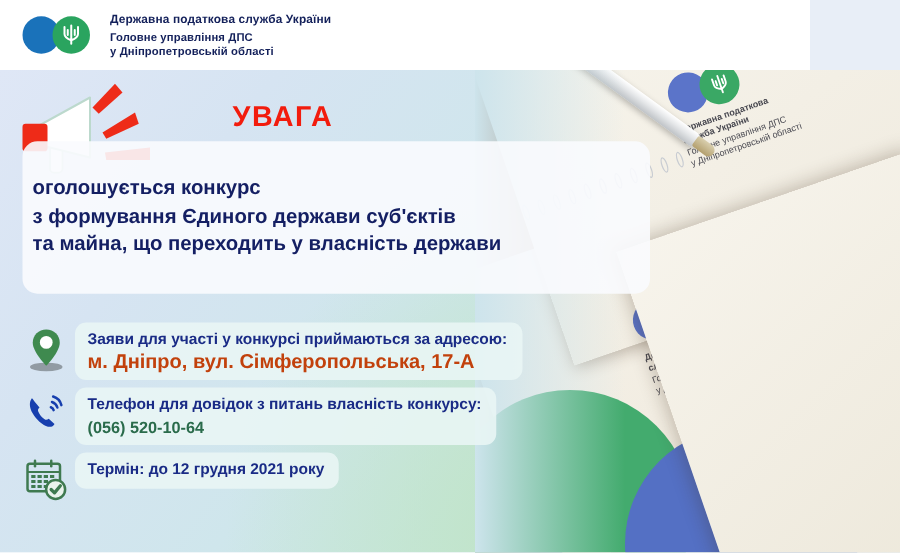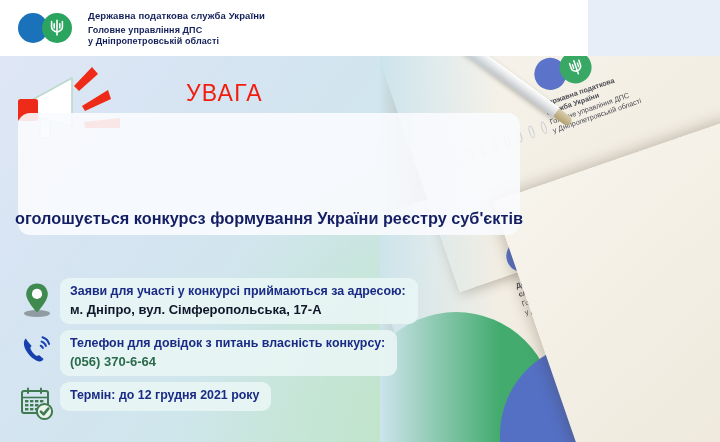--- a/index.html
+++ b/index.html
@@ -13,21 +13,21 @@
   #poster {
     position: relative;
     width: 720px; height: 442px;
     overflow: hidden;
     background: #e8eef7;
   }
 
   
   .header {
     position: absolute; left: 0; top: 0;
-    width: 588px; height: 56px;
+    width: 648px; height: 56px;
     background: #ffffff;
     display: flex; align-items: center;
     padding-left: 14px;
     z-index: 40;
   }
   .logo-wrap { position: relative; width: 72px; height: 34px; flex: 0 0 auto; }
   .logo-circle-blue {
     position: absolute; left: 4px; top: 2px;
     width: 30px; height: 30px; border-radius: 50%;
     background: #1a72ba;
@@ -166,55 +166,55 @@
     background: linear-gradient(90deg, rgba(205,228,236,1) 0%, rgba(205,228,236,.55) 45%, rgba(205,228,236,0) 100%);
   }
 
   
   .megaphone { position: absolute; left: 16px; top: 66px; z-index: 22; }
 
   
   .attn {
     position: absolute; left: 186px; top: 80px;
     z-index: 25;
-    font-size: 23px; font-weight: normal; color: #f21c0d;
+    font-size: 23px; font-weight: bold; color: #f21c0d;
     letter-spacing: 1.2px;
   }
 
   
   .panel {
     position: absolute; left: 18px; top: 113px;
     width: 502px; height: 122px;
     background: rgba(250,251,254,.90);
     border-radius: 12px;
     z-index: 24;
-    display: flex; flex-direction: row;
-    align-items: flex-end; justify-content: center;
+    display: flex; flex-direction: column;
+    align-items: flex-start; justify-content: center;
     padding: 4px 8px 6px;
   }
   .panel p {
     font-size: 16.3px; font-weight: bold; color: #141f63;
     line-height: 22.4px; text-align: center; white-space: nowrap;
   }
 
   
-  .contacts { position: absolute; left: 14px; top: 258px; z-index: 26; margin-top: 20px; }
+  .contacts { position: absolute; left: 14px; top: 258px; z-index: 26; }
   .crow { display: flex; align-items: flex-start; margin-bottom: 6px; }
   .cicon { width: 46px; flex: 0 0 46px; display: flex; justify-content: center; padding-top: 3px; }
   .cbox {
     background: rgba(233,246,245,.88);
     border-radius: 9px;
     padding: 5px 12px 6px 10px;
   }
   .cbox .l1 {
     font-size: 12.4px; font-weight: bold; color: #1a2b86;
     line-height: 17.5px; white-space: nowrap;
   }
   .cbox .l2 {
-    font-size: 13px; font-weight: bold; color: #0f172a;
+    font-size: 16px; font-weight: bold; color: #c2410c;
     line-height: 17.5px; white-space: nowrap;
   }
   .cbox .l2.green { color: #2a6b4b; font-size: 13px; }
 </style>
 </head>
 <body>
 
 <div id="poster">
 
   <div class="bg-base"></div>
@@ -313,21 +313,22 @@
       <path d="M16 34 L56 12 L56 60 L16 50 Z" fill="#ffffff" stroke="#bcd9cd" stroke-width="1.6" stroke-linejoin="round"></path>
 
       <rect x="2" y="33" width="20" height="22" rx="2.5" fill="#ee2b18"></rect>
     </svg>
   </div>
 
   <div class="attn">УВАГА</div>
 
   <div class="panel">
     <p>оголошується конкурс</p>
-    <p>з формування України реєстру суб'єктів</p>
+    <p>з формування Єдиного держави суб'єктів</p>
+    <p>та майна, що переходить у власність держави</p>
   </div>
 
   <div class="contacts">
 
     <div class="crow">
       <div class="cicon">
         <svg width="30" height="38" viewBox="0 0 30 38" aria-hidden="true">
           <ellipse cx="15" cy="32.5" rx="13" ry="3.4" fill="#5a5f63" opacity=".55"></ellipse>
           <path d="M15 2.5 C8.9 2.5 4.2 7.2 4.2 13.1 C4.2 20.6 15 31.5 15 31.5 C15 31.5 25.8 20.6 25.8 13.1 C25.8 7.2 21.1 2.5 15 2.5 Z" fill="#3f8a4f"></path>
           <circle cx="15" cy="12.9" r="5.1" fill="#ffffff"></circle>
@@ -343,21 +344,21 @@
       <div class="cicon">
         <svg width="34" height="34" viewBox="0 0 34 34" aria-hidden="true">
           <path d="M5.5 5.5 C3.2 8.4 3.4 12.8 6.1 17.6 C9.2 23 14.1 27.2 18.4 28.3 C20.9 28.9 22.6 27.9 23.6 26.1 L19 21.9 C17.9 22.9 16.7 23.1 15.7 22.4 C13.5 20.9 11.6 18.6 10.6 16.1 C10.1 14.9 10.5 13.8 11.6 12.9 L7.6 8.2 C6.8 6.7 6.2 5.9 5.5 5.5 Z" fill="#173fae"></path>
           <path d="M22.5 4.2 C25.8 5.2 28.3 7.8 29.1 11.1" stroke="#173fae" stroke-width="2" fill="none" stroke-linecap="round"></path>
           <path d="M21.6 8.6 C23.7 9.3 25.3 10.9 25.9 13" stroke="#173fae" stroke-width="2" fill="none" stroke-linecap="round"></path>
           <path d="M20.7 12.8 C21.8 13.2 22.6 14 22.9 15.1" stroke="#173fae" stroke-width="2" fill="none" stroke-linecap="round"></path>
         </svg>
       </div>
       <div class="cbox">
         <div class="l1">Телефон для довідок з питань власність конкурсу:</div>
-        <div class="l2 green">(056) 370-6-64</div>
+        <div class="l2 green">(056) 520-10-64</div>
       </div>
     </div>
 
     <div class="crow">
       <div class="cicon">
         <svg width="36" height="36" viewBox="0 0 36 36" aria-hidden="true">
           <path d="M9 3.5 L9 8" stroke="#3f7a50" stroke-width="2" stroke-linecap="round"></path>
           <path d="M22 3.5 L22 8" stroke="#3f7a50" stroke-width="2" stroke-linecap="round"></path>
           <rect x="3" y="6" width="26" height="22" rx="2" fill="none" stroke="#3f7a50" stroke-width="2"></rect>
           <path d="M3 12.5 L29 12.5" stroke="#3f7a50" stroke-width="1.6"></path>

